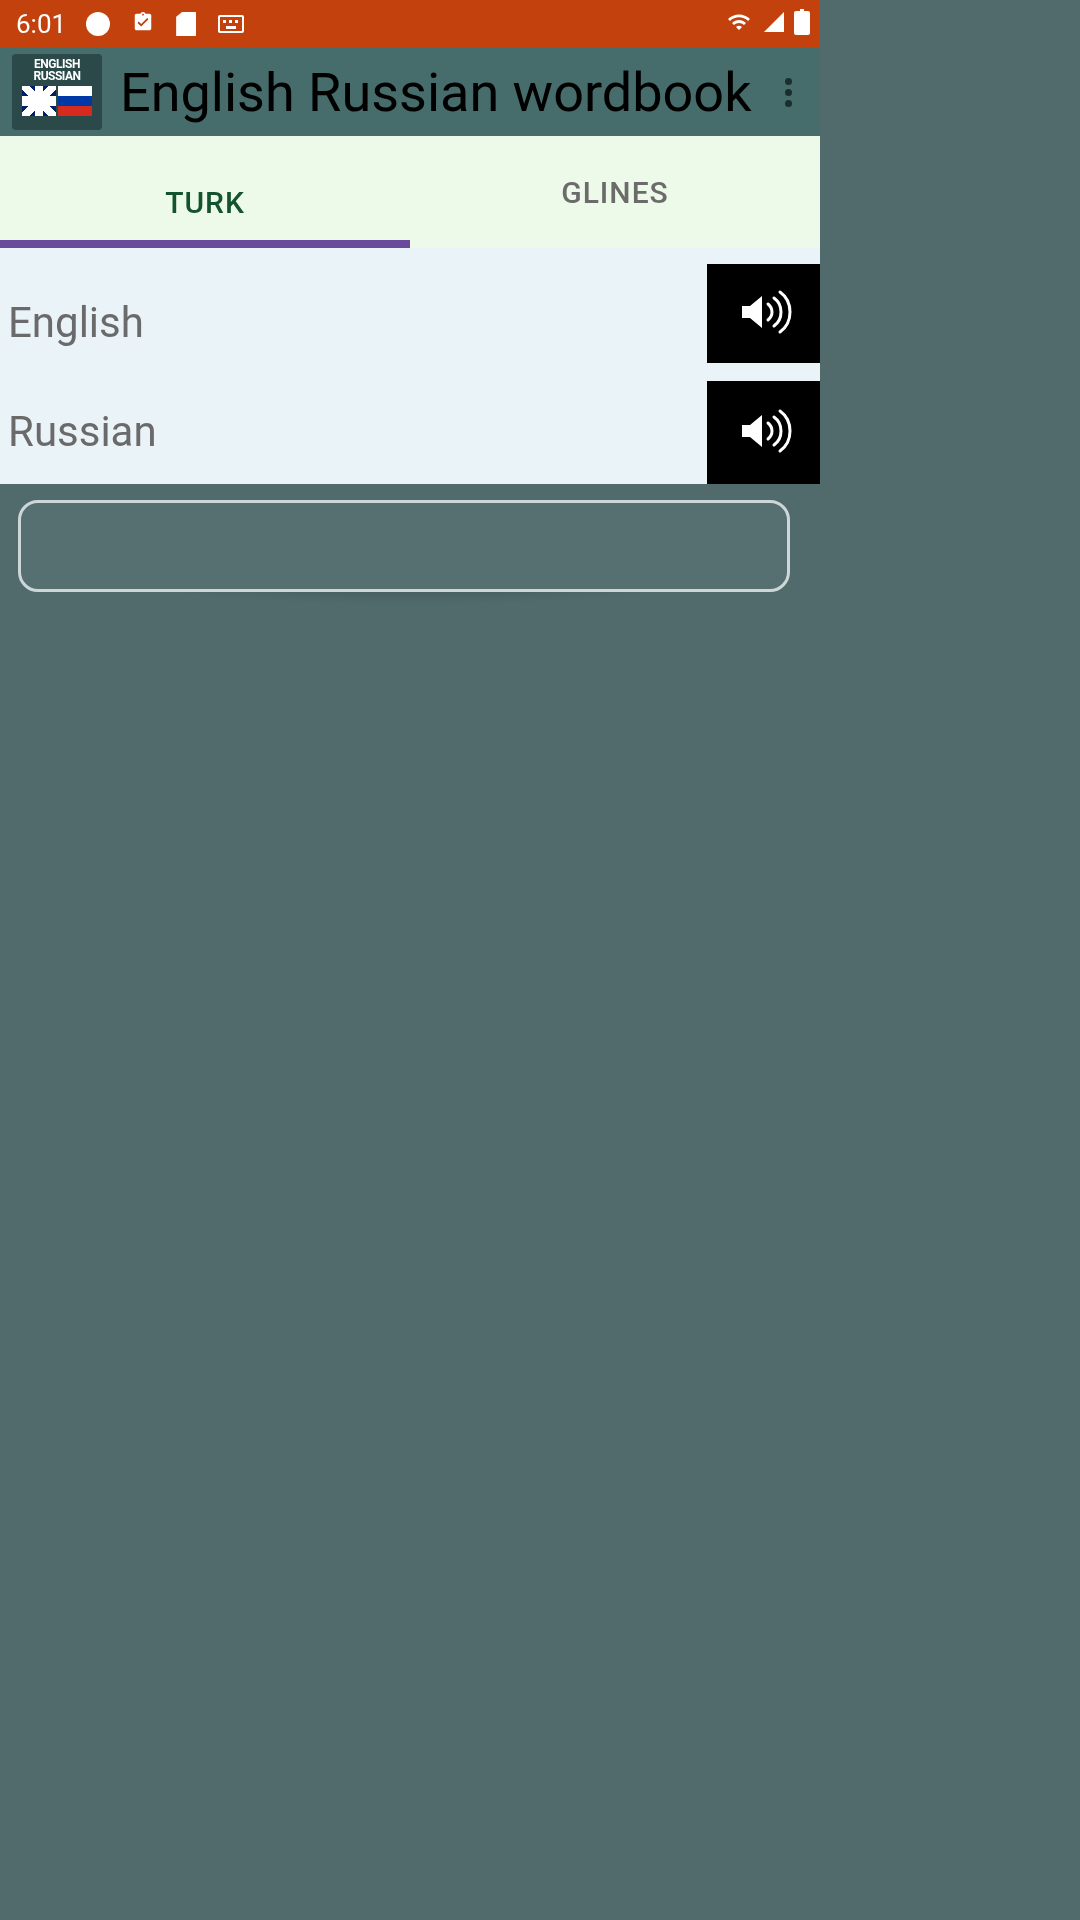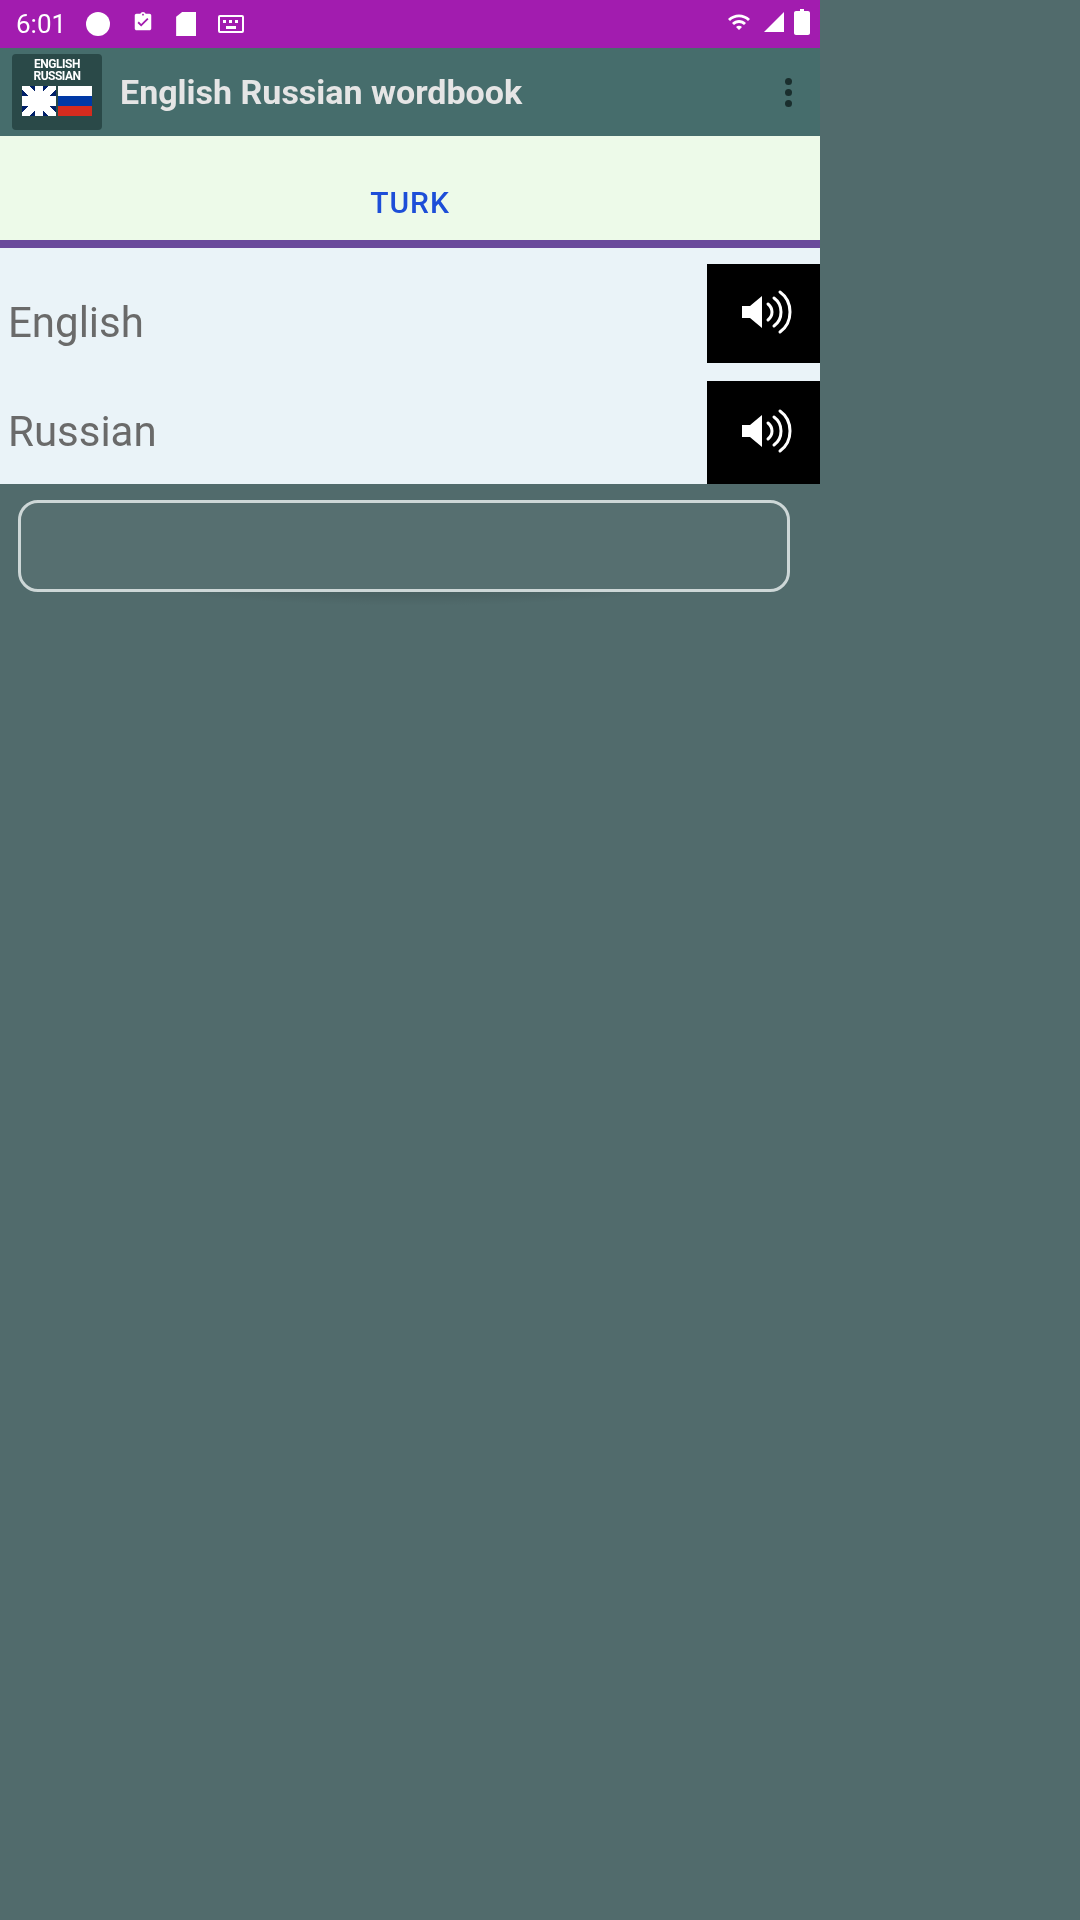--- a/index.html
+++ b/index.html
@@ -11,21 +11,21 @@
     html, body {
       width: 820px;
       height: 1456px;
       background: #516b6c;
       overflow: hidden;
     }
     
     
     .status-bar {
       height: 48px;
-      background: #a21caf;
+      background: #c2410c;
       display: flex;
       align-items: center;
       justify-content: space-between;
       padding: 0 10px 0 16px;
       color: white;
     }
     .status-left {
       display: flex;
       align-items: center;
       gap: 20px;
@@ -126,23 +126,23 @@
          linear-gradient(to bottom, transparent 32%, white 32%, white 68%, transparent 68%),
          linear-gradient(to right, transparent 44%, #C8102E 44%, #C8102E 56%, transparent 56%),
          linear-gradient(to bottom, transparent 40%, #C8102E 40%, #C8102E 60%, transparent 60%);
     }
     .flag-ru {
       width: 34px;
       height: 30px;
       background: linear-gradient(white 33%, #0039A6 33% 66%, #D52B1E 66%);
     }
     .app-title {
-      font-size: 34px;
-      color: #e5e5e5;
-      font-weight: 700;
+      font-size: 54px;
+      color: #000000;
+      font-weight: 400;
       flex: 1;
     }
     .menu-button {
       width: 48px;
       height: 48px;
       display: flex;
       align-items: center;
       justify-content: center;
     }
     .dots {
@@ -168,21 +168,21 @@
       display: flex;
       align-items: center;
       justify-content: center;
       font-size: 30px;
       font-weight: 500;
       color: #6b6b6b;
       position: relative;
       letter-spacing: 1px;
     }
     .tab.active {
-      color: #1d4ed8;
+      color: #14532d;
       margin-top: 20px;
     }
     .tab.active::after {
       content: "";
       position: absolute;
       bottom: 0;
       left: 0;
       right: 0;
       height: 8px;
       background: #6a4a9b;
@@ -290,20 +290,23 @@
         <div class="dot"></div>
         <div class="dot"></div>
     </div>
   </div>
 </div>
 
 <div class="tabs">
   <div class="tab active">
     <span>TURK</span>
   </div>
+  <div class="tab">
+    <span>GLINES</span>
+  </div>
 </div>
 
 <div class="lang-rows">
   <div class="lang-section">
     <div class="lang-label">English</div>
     <div class="speaker-btn">
       <span>
         <svg width="56" height="48" viewBox="0 0 56 48" fill="white">
           <path d="M6 18v12h8l12 10V8L14 18H6z"></path>
           <path d="M32 16c2.4 2 4 4.8 4 8s-1.6 6-4 8" stroke="white" stroke-width="3" fill="none" stroke-linecap="round"></path>

